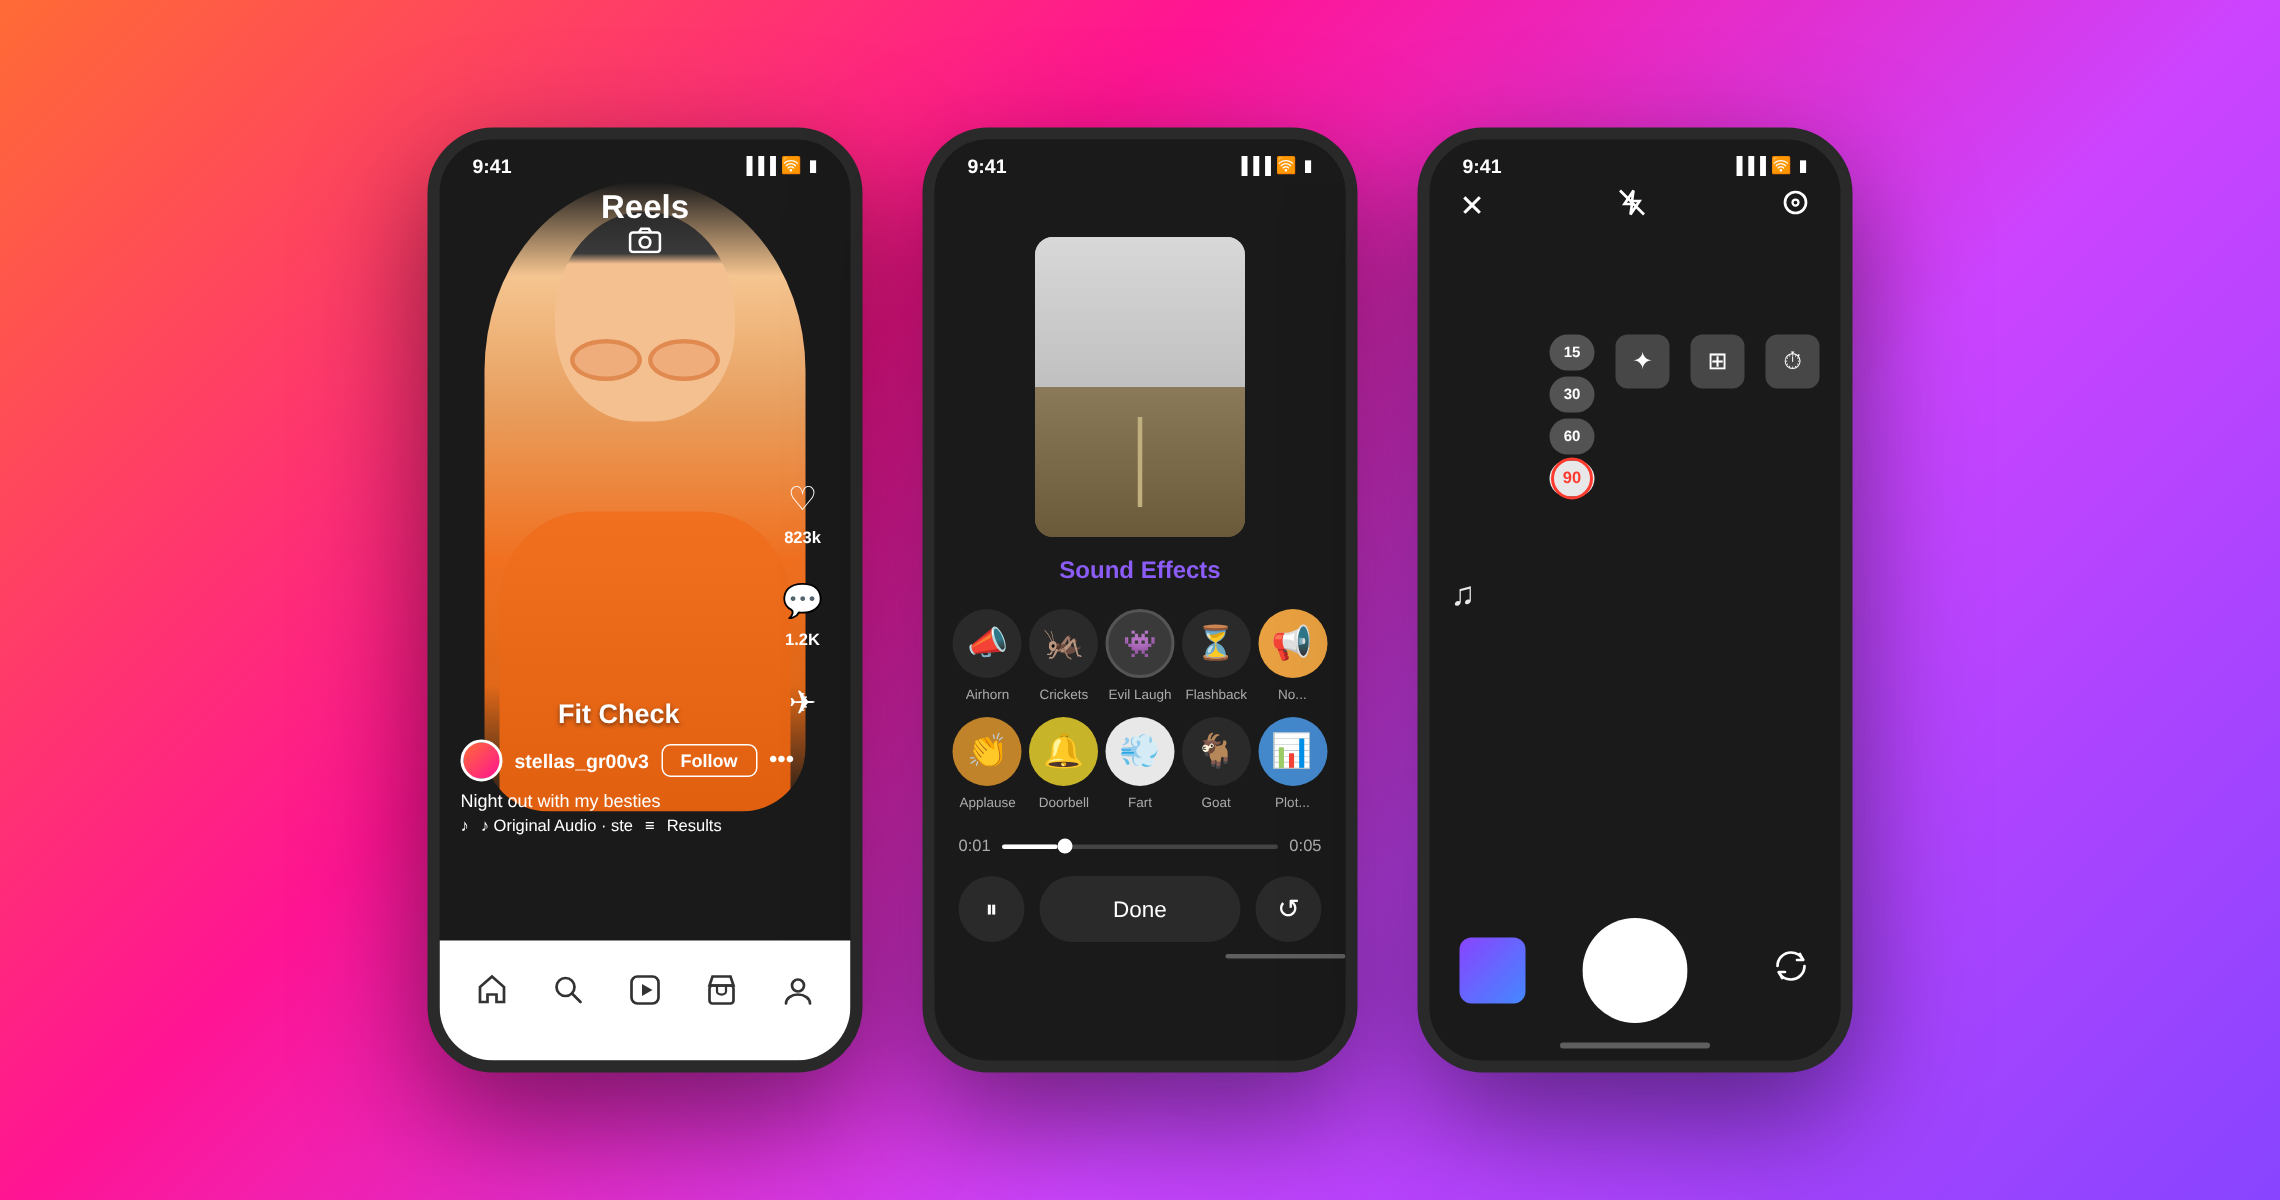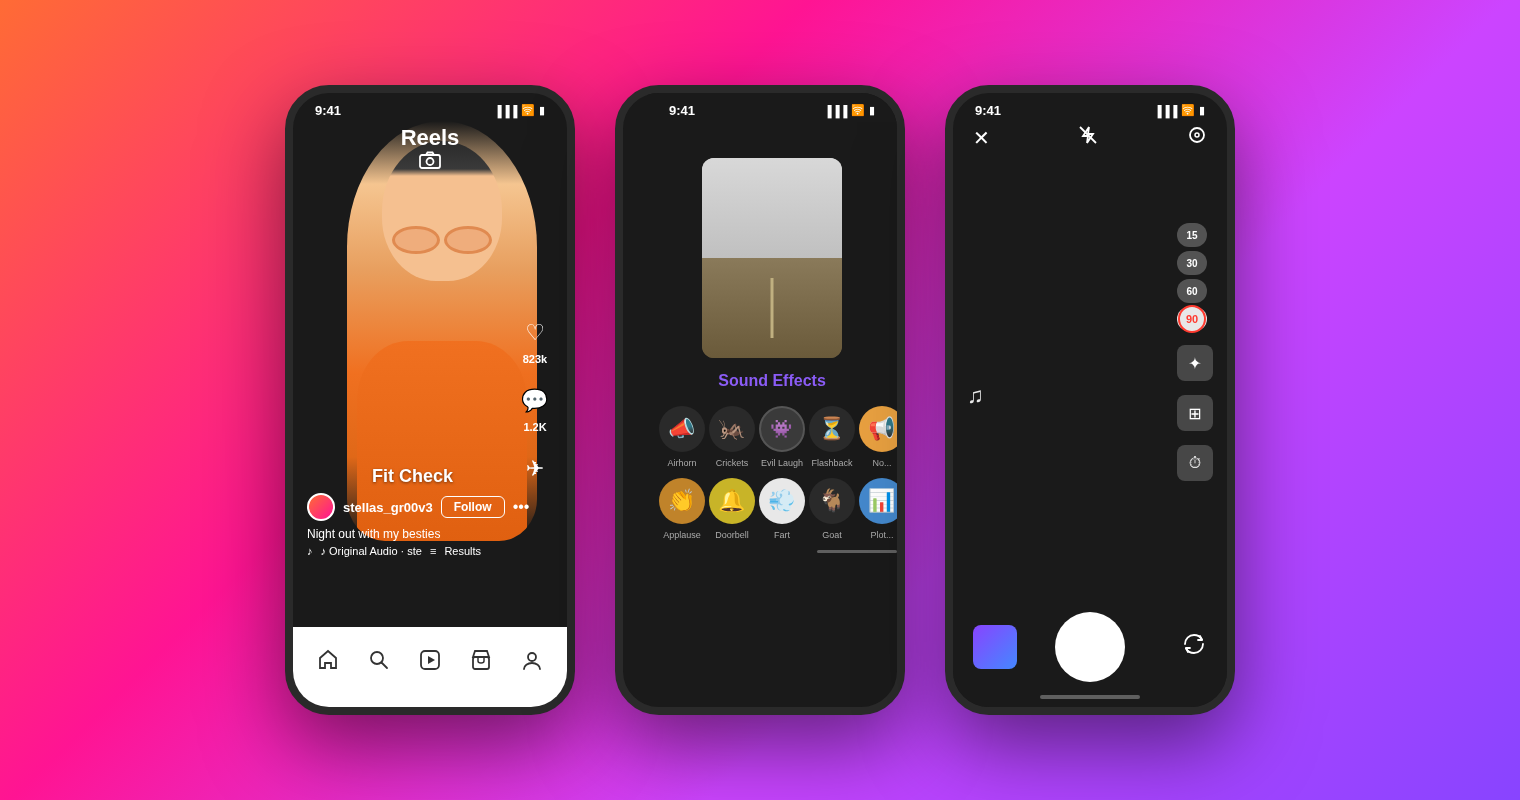--- a/index.html
+++ b/index.html
@@ -19,21 +19,20 @@
     .phone {
       width: 290px;
       height: 630px;
       background: #1a1a1a;
       border-radius: 44px;
       border: 8px solid #2a2a2a;
       overflow: hidden;
       position: relative;
       box-shadow: 0 30px 80px rgba(0,0,0,0.5);
       flex-shrink: 0;
-      padding-left: 24px;
     }
 
     
     .status-bar {
       display: flex;
       justify-content: space-between;
       align-items: center;
       padding: 10px 22px 4px;
       background: transparent;
       position: absolute;
@@ -467,21 +466,21 @@
     }
     .cam-close { color: #fff; font-size: 20px; font-weight: 300; }
     .cam-flash { color: #fff; font-size: 18px; }
     .cam-settings { color: #fff; font-size: 18px; }
 
     .cam-right-tools {
       position: absolute;
       right: 14px;
       top: 130px;
       display: flex;
-      flex-direction: column;
+      flex-direction: row;
       gap: 14px;
       z-index: 20;
     }
     .tool-btn {
       width: 36px;
       height: 36px;
       background: rgba(255,255,255,0.2);
       border-radius: 8px;
       display: flex;
       align-items: center;
@@ -742,20 +741,35 @@
         <div class="sound-item">
           <div class="sound-icon-circle">🐐</div>
           <span class="sound-label">Goat</span>
         </div>
         <div class="sound-item">
           <div class="sound-icon-circle" style="background:#4488cc;">📊</div>
           <span class="sound-label">Plot...</span>
         </div>
       </div>
 
+      <div class="progress-section">
+        <div class="progress-bar-container">
+          <span class="time-label">0:01</span>
+          <div class="progress-track">
+            <div class="progress-fill"></div>
+            <div class="progress-thumb"></div>
+          </div>
+          <span class="time-label">0:05</span>
+        </div>
+        <div class="done-bar">
+          <div class="pause-btn">⏸</div>
+          <div class="done-btn">Done</div>
+          <div class="replay-btn">↺</div>
+        </div>
+      </div>
 
       <div class="home-indicator" style="background:#fff;position:relative;margin:8px auto;width:80px;height:3px;border-radius:2px;opacity:0.3;"></div>
     </div>
   </div>
 </div>
 
 <div class="phone">
   <div class="phone-content phone3">
     <div class="camera-bg">
 

